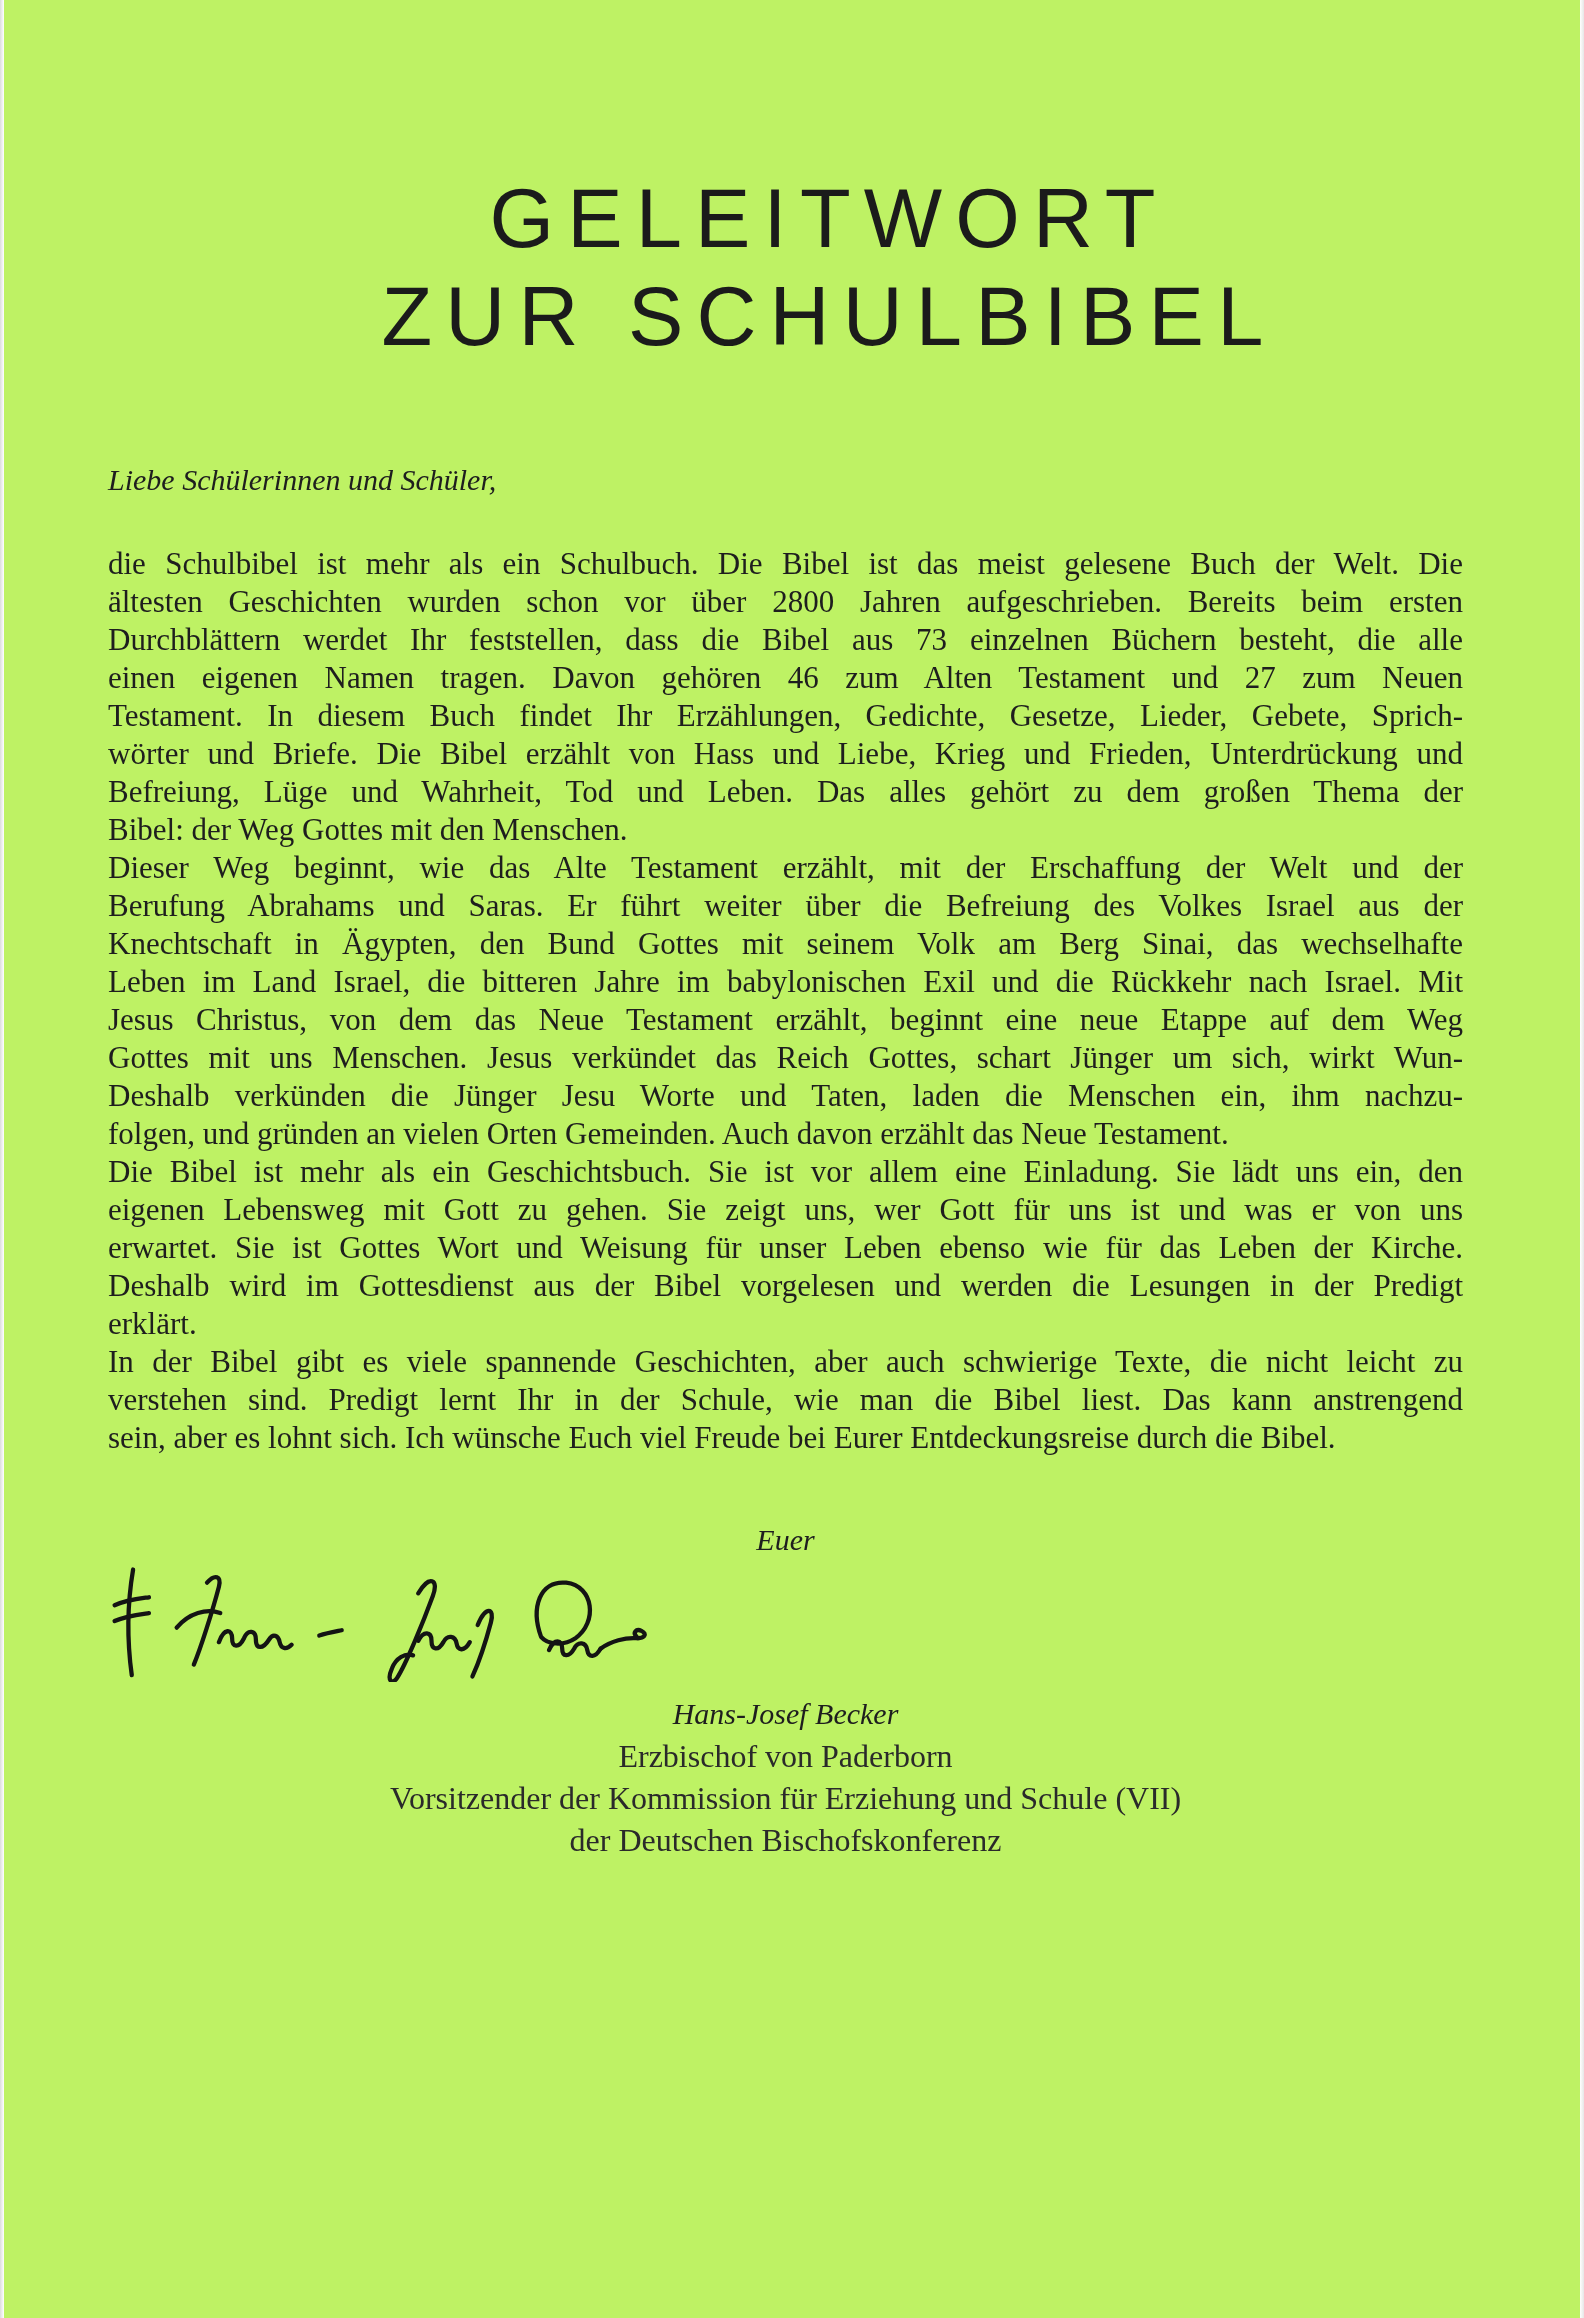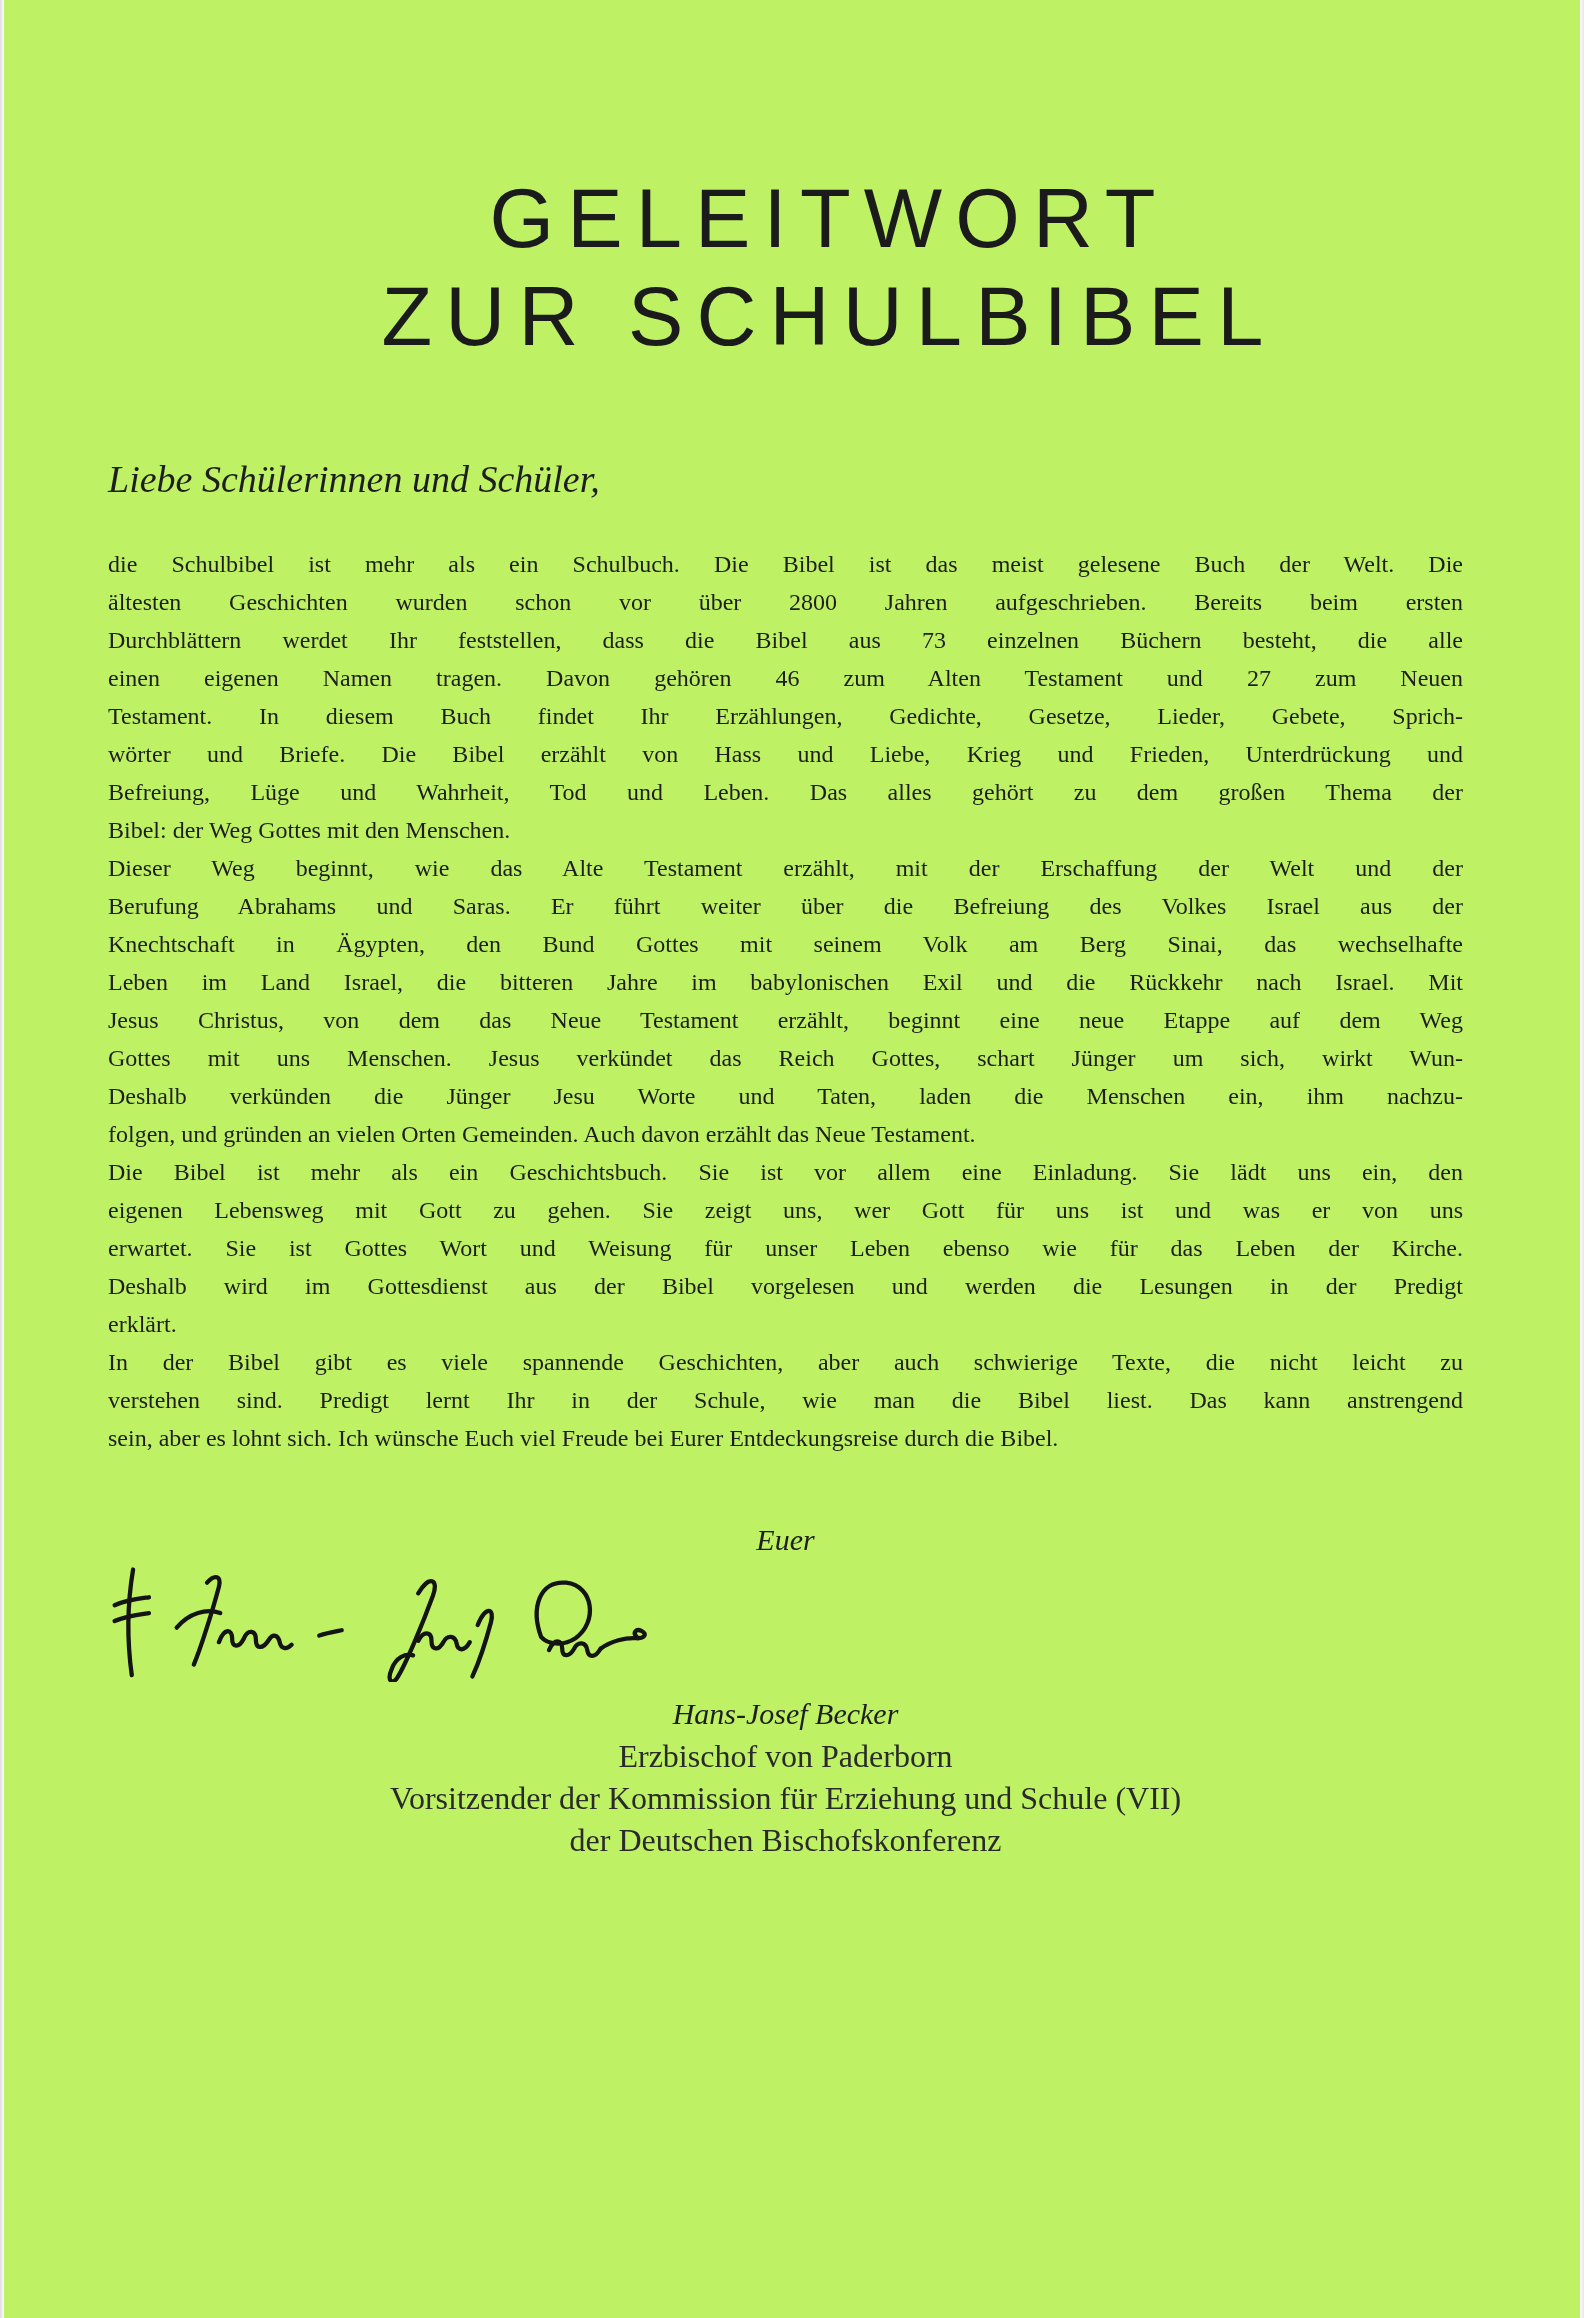--- a/index.html
+++ b/index.html
@@ -40,28 +40,28 @@
   .content {
     position: absolute;
     left: 108px;
     top: 0;
     width: 1355px;
   }
 
   .salutation {
     margin: 463px 0 0 0;
     font-style: italic;
-    font-size: 38px;
+    font-size: 30px;
     line-height: 33px;
   }
 
   .body-text { margin-top: 49px; }
   .para { margin: 0; }
   .line {
-    font-size: 24px;
+    font-size: 31px;
     line-height: 38px;
     text-align: justify;
     text-align-last: justify;
     text-justify: inter-word;
   }
   .line.last { text-align-last: left; }
 
   .closing {
     margin: 66px 0 0 0;
     font-style: italic;

